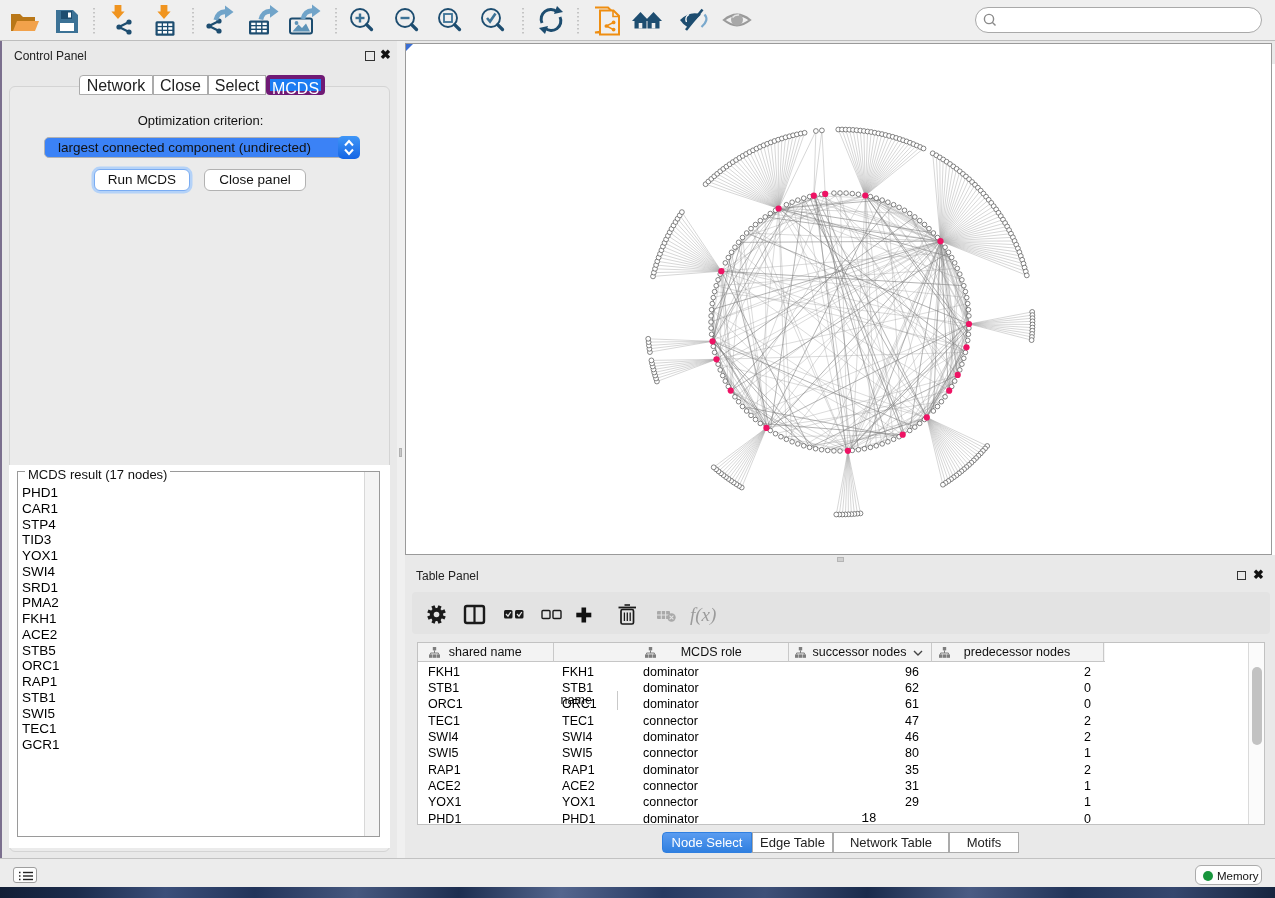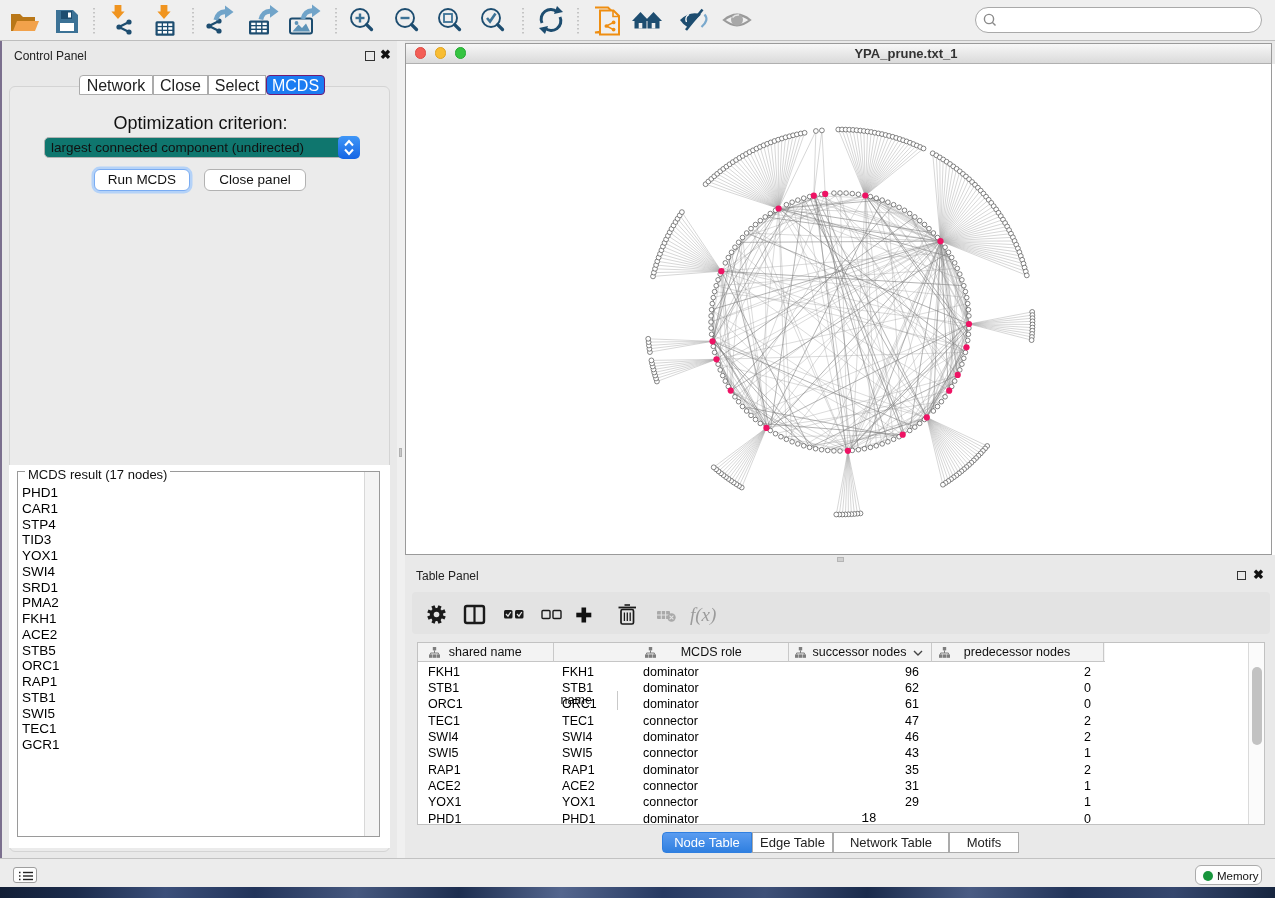--- a/index.html
+++ b/index.html
@@ -14,23 +14,23 @@
 
 #purpleEdge { left:0; top:41px; width:2px; height:846px; background:#7b6f8e; }
 
 
 #cpanel { left:2px; top:41px; width:395px; height:817px; background:#e9e9e9; }
 #cpTitle { position:absolute; left:12px; top:8px; font-size:12px; color:#222; }
 #cpFloat { position:absolute; left:363px; top:10px; width:10px; height:10px; border:1.5px solid #333; }
 #cpClose { position:absolute; left:378px; top:6px; font-size:13px; font-weight:bold; color:#111; }
 #tabPanel { position:absolute; left:7px; top:45px; width:381px; height:766px; background:#ebebeb; border:1px solid #d4d4d4; border-radius:6px; }
 .tab { position:absolute; top:34px; height:20px; background:#fff; border:1px solid #ababab; font-size:16px; color:#222; text-align:center; line-height:19px; }
-#tabMCDS { background:#1b7cf2; color:#fff; border:1px solid #701a75; border-radius:4px; }
-#optLabel { position:absolute; left:0; top:72px; width:397px; text-align:center; font-size:18px; color:#111; }
-#dropdown { position:absolute; left:42px; top:96px; width:314px; height:21px; background:#0f766e; border:1px solid #b2b2b2; border-radius:5px; font-size:13.5px; color:#111; line-height:19px; padding-left:6px; }
+#tabMCDS { background:#1b7cf2; color:#fff; border:4px solid #701a75; border-radius:4px; }
+#optLabel { position:absolute; left:0; top:72px; width:397px; text-align:center; font-size:13px; color:#111; }
+#dropdown { position:absolute; left:42px; top:96px; width:314px; height:21px; background:#3b82f6; border:1px solid #b2b2b2; border-radius:5px; font-size:13.5px; color:#111; line-height:19px; padding-left:13px; }
 #ddCap { position:absolute; left:336px; top:95px; width:22px; height:23px; background:linear-gradient(#3f96f7,#1565e4); border-radius:5px; }
 #btnRun { position:absolute; left:92px; top:128px; width:96px; height:22px; background:#fff; border:1px solid #7aacf2; border-radius:6px; box-shadow:0 0 0 2.5px #b4d2f8; font-size:13.5px; text-align:center; line-height:20px; color:#111; }
 #btnClose { position:absolute; left:202px; top:128px; width:102px; height:22px; background:#fff; border:1px solid #b2b2b2; border-radius:6px; font-size:13.5px; text-align:center; line-height:20px; color:#111; }
 #resultsWhite { position:absolute; left:7px; top:424px; width:381px; height:383px; background:#fff; }
 #fieldset { position:absolute; left:15px; top:430px; width:363px; height:366px; border:1px solid #9a9a9a; background:#fff; }
 #legend { position:absolute; left:23px; top:426px; background:#fff; padding:0 3px; font-size:13px; color:#111; }
 #mcdsList { position:absolute; left:20px; top:444px; font-size:13.5px; color:#000; line-height:15.75px; }
 #listScroll { position:absolute; left:362px; top:431px; width:15px; height:364px; background:#f4f4f4; border-left:1px solid #d8d8d8; }
 
 
@@ -198,26 +198,20 @@
   <div id="legend">MCDS result (17 nodes)</div>
   <div id="mcdsList">PHD1<br>CAR1<br>STP4<br>TID3<br>YOX1<br>SWI4<br>SRD1<br>PMA2<br>FKH1<br>ACE2<br>STB5<br>ORC1<br>RAP1<br>STB1<br>SWI5<br>TEC1<br>GCR1</div>
 </div>
 <div class="abs" id="vsplit">
     <div style="position:absolute;left:2px;top:407px;width:3px;height:9px;background:#c9c9c9;border:1px solid #b0b0b0;"></div>
   </div>
 <div class="abs" id="netwin">
   <svg width="10" height="10" style="position:absolute;left:0;top:0;">
       <path d="M0 0 L7 0 L0 7 Z" fill="#3b6fd4"></path>
     </svg>
-  <div id="nettitle">
-    <div class="light" style="left:8.5px; background:#f35e56; border:0.5px solid #dd4b43;"></div>
-    <div class="light" style="left:28.7px; background:#f8bd33; border:0.5px solid #e0a31f;"></div>
-    <div class="light" style="left:48.6px; background:#35c441; border:0.5px solid #25a833;"></div>
-    <div style="position:absolute; left:0; top:2px; width:1000px; text-align:center; font-size:13px; font-weight:bold; color:#333;">YPA_prune.txt_1</div>
-  </div>
   <div id="netbody">
     <svg width="866" height="491" viewBox="0 0 866 491" style="position:absolute;left:0;top:0;">
 <g stroke="#979797" stroke-width="0.7" stroke-opacity="0.5">
 <line x1="372.6" y1="143.5" x2="306.3" y2="275.4"></line>
 <line x1="372.6" y1="143.5" x2="310.2" y2="220.7"></line>
 <line x1="372.6" y1="143.5" x2="325.5" y2="187.3"></line>
 <line x1="372.6" y1="143.5" x2="340.6" y2="168.0"></line>
 <line x1="372.6" y1="143.5" x2="470.3" y2="133.2"></line>
 <line x1="372.6" y1="143.5" x2="503.7" y2="148.5"></line>
 <line x1="372.6" y1="143.5" x2="548.7" y2="197.9"></line>
@@ -1097,21 +1091,21 @@
       <div class="trow" style="left:401px; top:69.7px; width:100px; text-align:right;">47</div>
       <div class="trow" style="left:573px; top:69.7px; width:100px; text-align:right;">2</div>
       <div class="trow" style="left:10px; top:86.0px;">SWI4</div>
       <div class="trow" style="left:144px; top:86.0px;">SWI4</div>
       <div class="trow" style="left:225px; top:86.0px;">dominator</div>
       <div class="trow" style="left:401px; top:86.0px; width:100px; text-align:right;">46</div>
       <div class="trow" style="left:573px; top:86.0px; width:100px; text-align:right;">2</div>
       <div class="trow" style="left:10px; top:102.3px;">SWI5</div>
       <div class="trow" style="left:144px; top:102.3px;">SWI5</div>
       <div class="trow" style="left:225px; top:102.3px;">connector</div>
-      <div class="trow" style="left:401px; top:102.3px; width:100px; text-align:right;">43</div>
+      <div class="trow" style="left:401px; top:102.3px; width:100px; text-align:right;">80</div>
       <div class="trow" style="left:573px; top:102.3px; width:100px; text-align:right;">1</div>
       <div class="trow" style="left:10px; top:118.7px;">RAP1</div>
       <div class="trow" style="left:144px; top:118.7px;">RAP1</div>
       <div class="trow" style="left:225px; top:118.7px;">dominator</div>
       <div class="trow" style="left:401px; top:118.7px; width:100px; text-align:right;">35</div>
       <div class="trow" style="left:573px; top:118.7px; width:100px; text-align:right;">2</div>
       <div class="trow" style="left:10px; top:135.1px;">ACE2</div>
       <div class="trow" style="left:144px; top:135.1px;">ACE2</div>
       <div class="trow" style="left:225px; top:135.1px;">connector</div>
       <div class="trow" style="left:401px; top:135.1px; width:100px; text-align:right;">31</div>
@@ -1124,21 +1118,21 @@
       <div class="trow" style="left:10px; top:167.8px;">PHD1</div>
       <div class="trow" style="left:144px; top:167.8px;">PHD1</div>
       <div class="trow" style="left:225px; top:167.8px;">dominator</div>
       <div class="trow" style="left:401px; top:167.8px; width:100px; text-align:center;font-family:Liberation Mono, monospace;">18</div>
       <div class="trow" style="left:573px; top:167.8px; width:100px; text-align:right;">0</div>
     <div id="tscroll">
         <div id="tthumb"></div>
       </div>
   </div>
 </div>
-<div class="btab" id="btabNode" style="left:662px; width:90px;">Node Table</div>
+<div class="btab" id="btabNode" style="left:662px; width:90px;">Node Select</div>
 <div class="btab" style="left:752px; width:81px;">Edge Table</div>
 <div class="btab" style="left:833px; width:116px;">Network Table</div>
 <div class="btab" style="left:949px; width:70px;">Motifs</div>
 <div class="abs" id="statusbar">
   <div id="stIcon">
       <svg width="24" height="16" style="position:absolute;left:0;top:0;">
         <g stroke="#222" stroke-width="1.4">
           <line x1="5" y1="4.5" x2="6.5" y2="4.5"></line>
           <line x1="9" y1="4.5" x2="19" y2="4.5"></line>
           <line x1="5" y1="8" x2="6.5" y2="8"></line>

